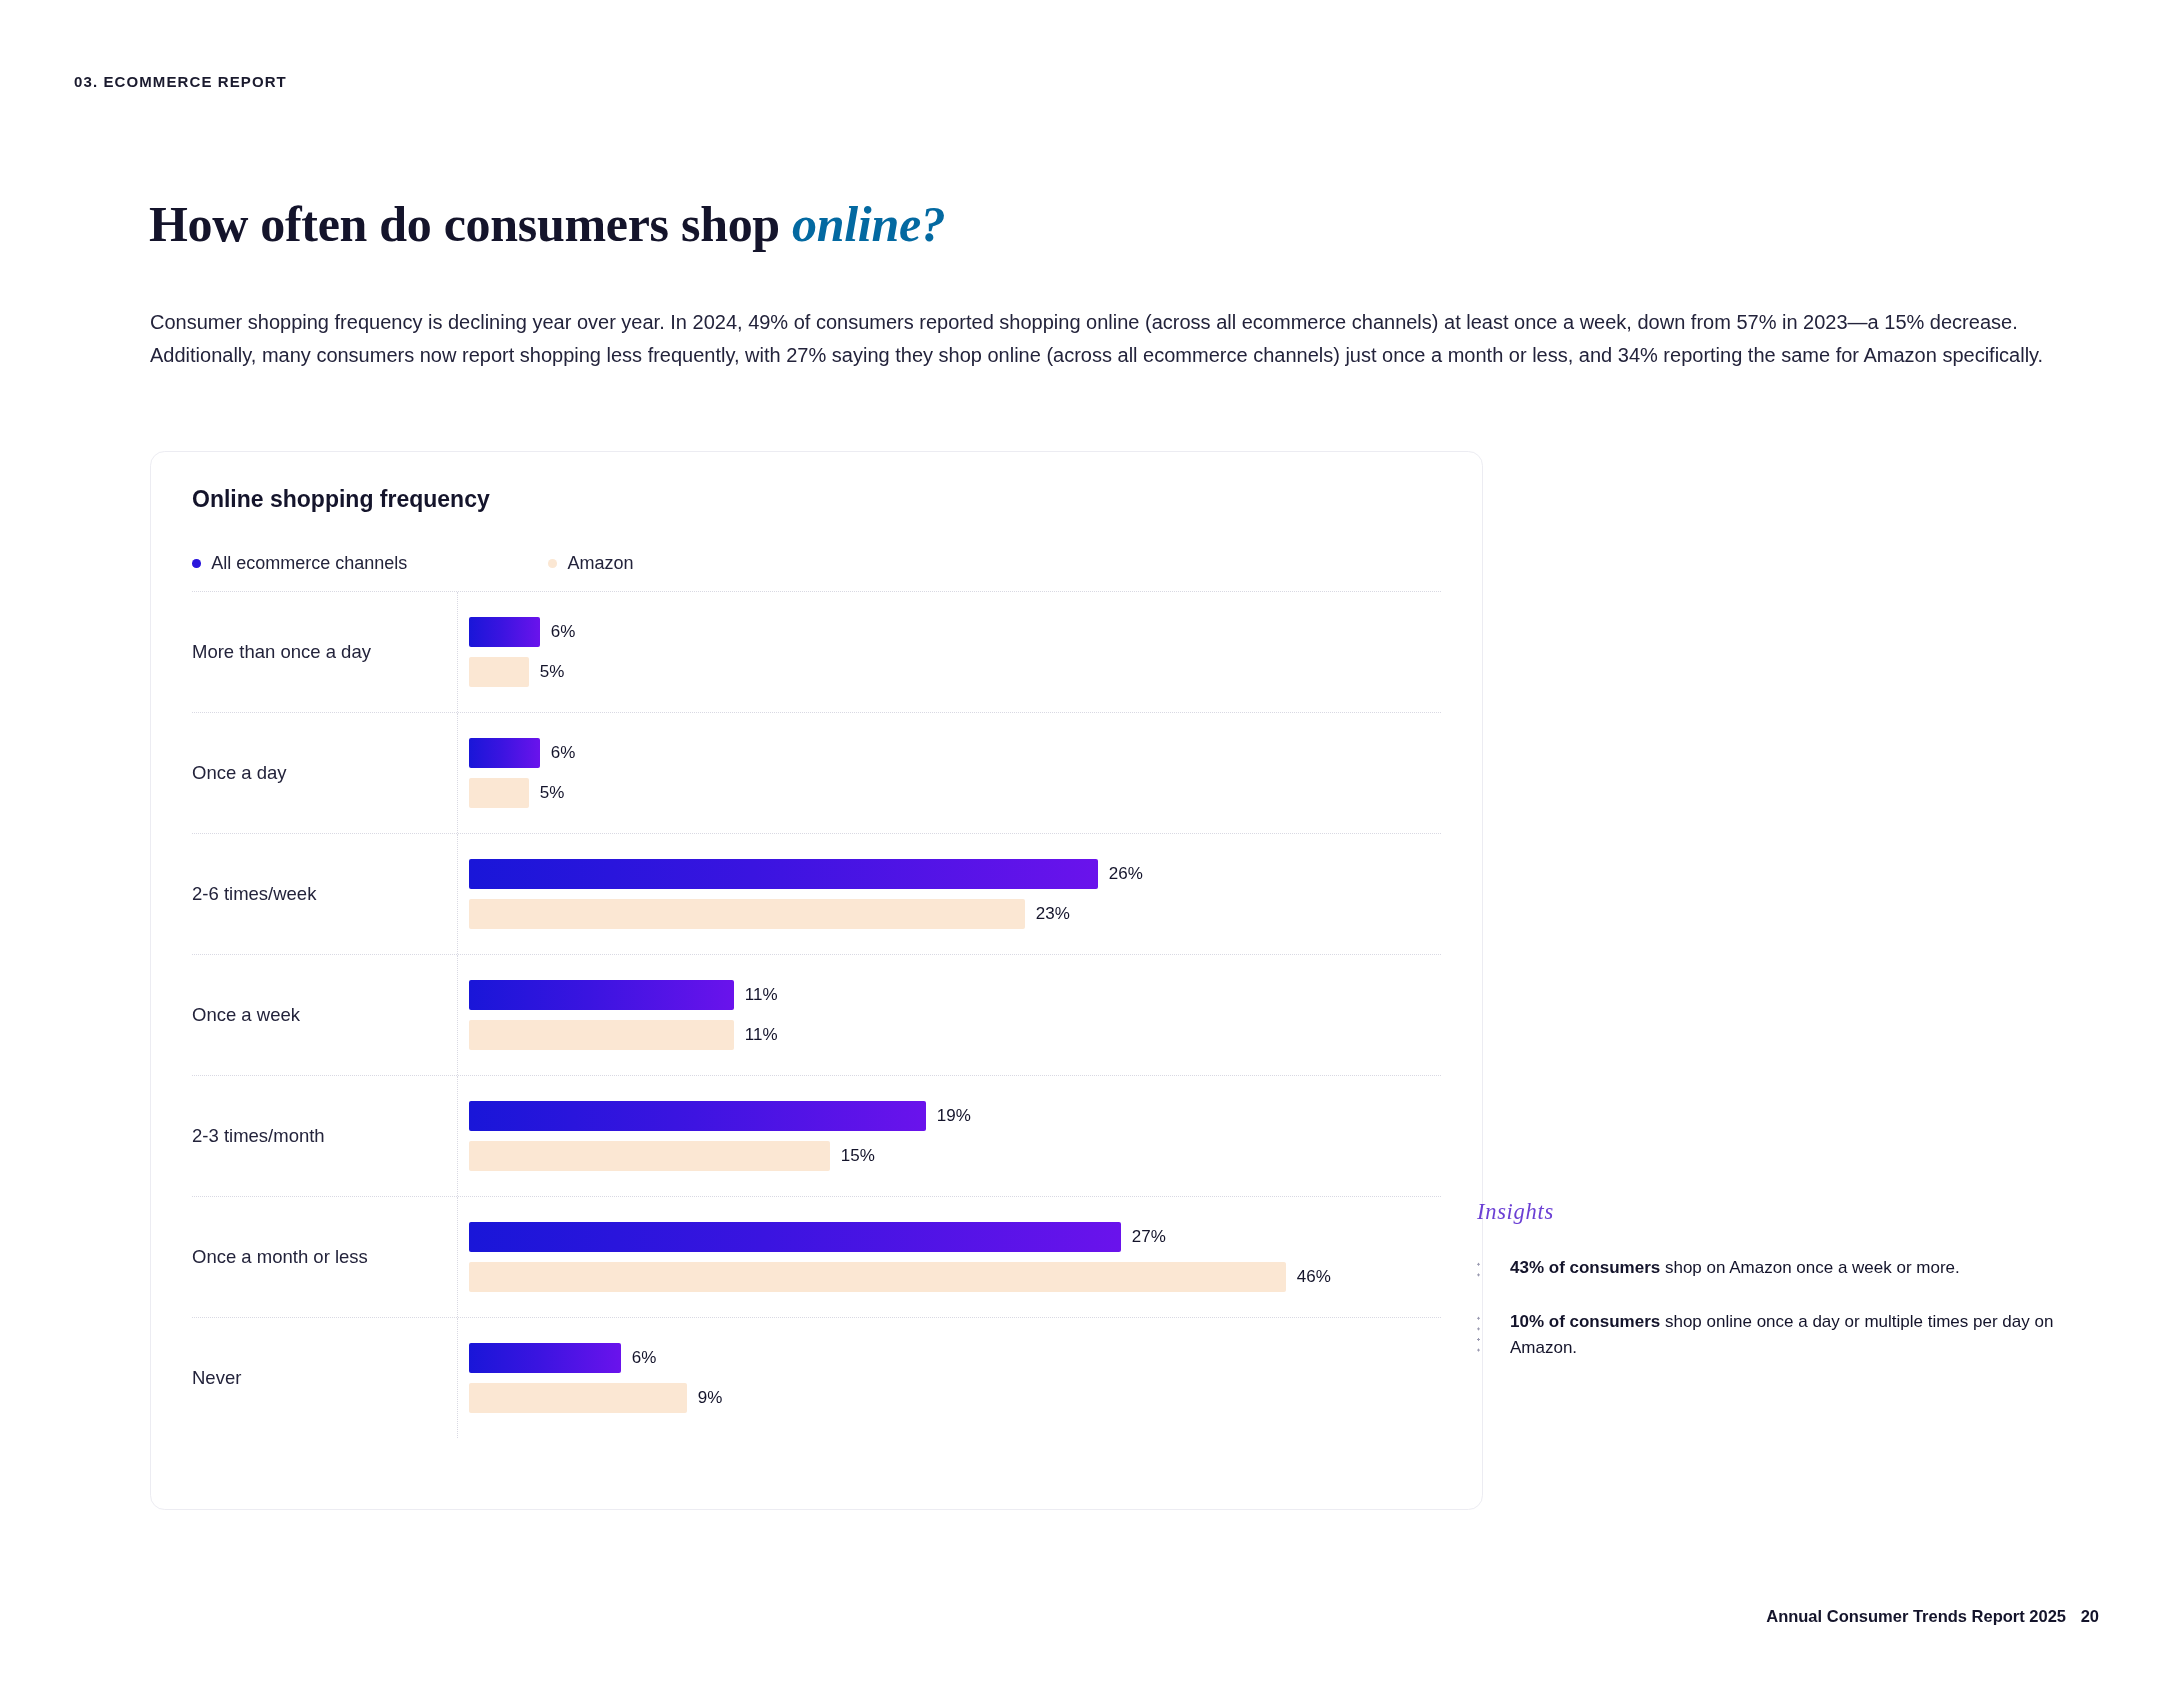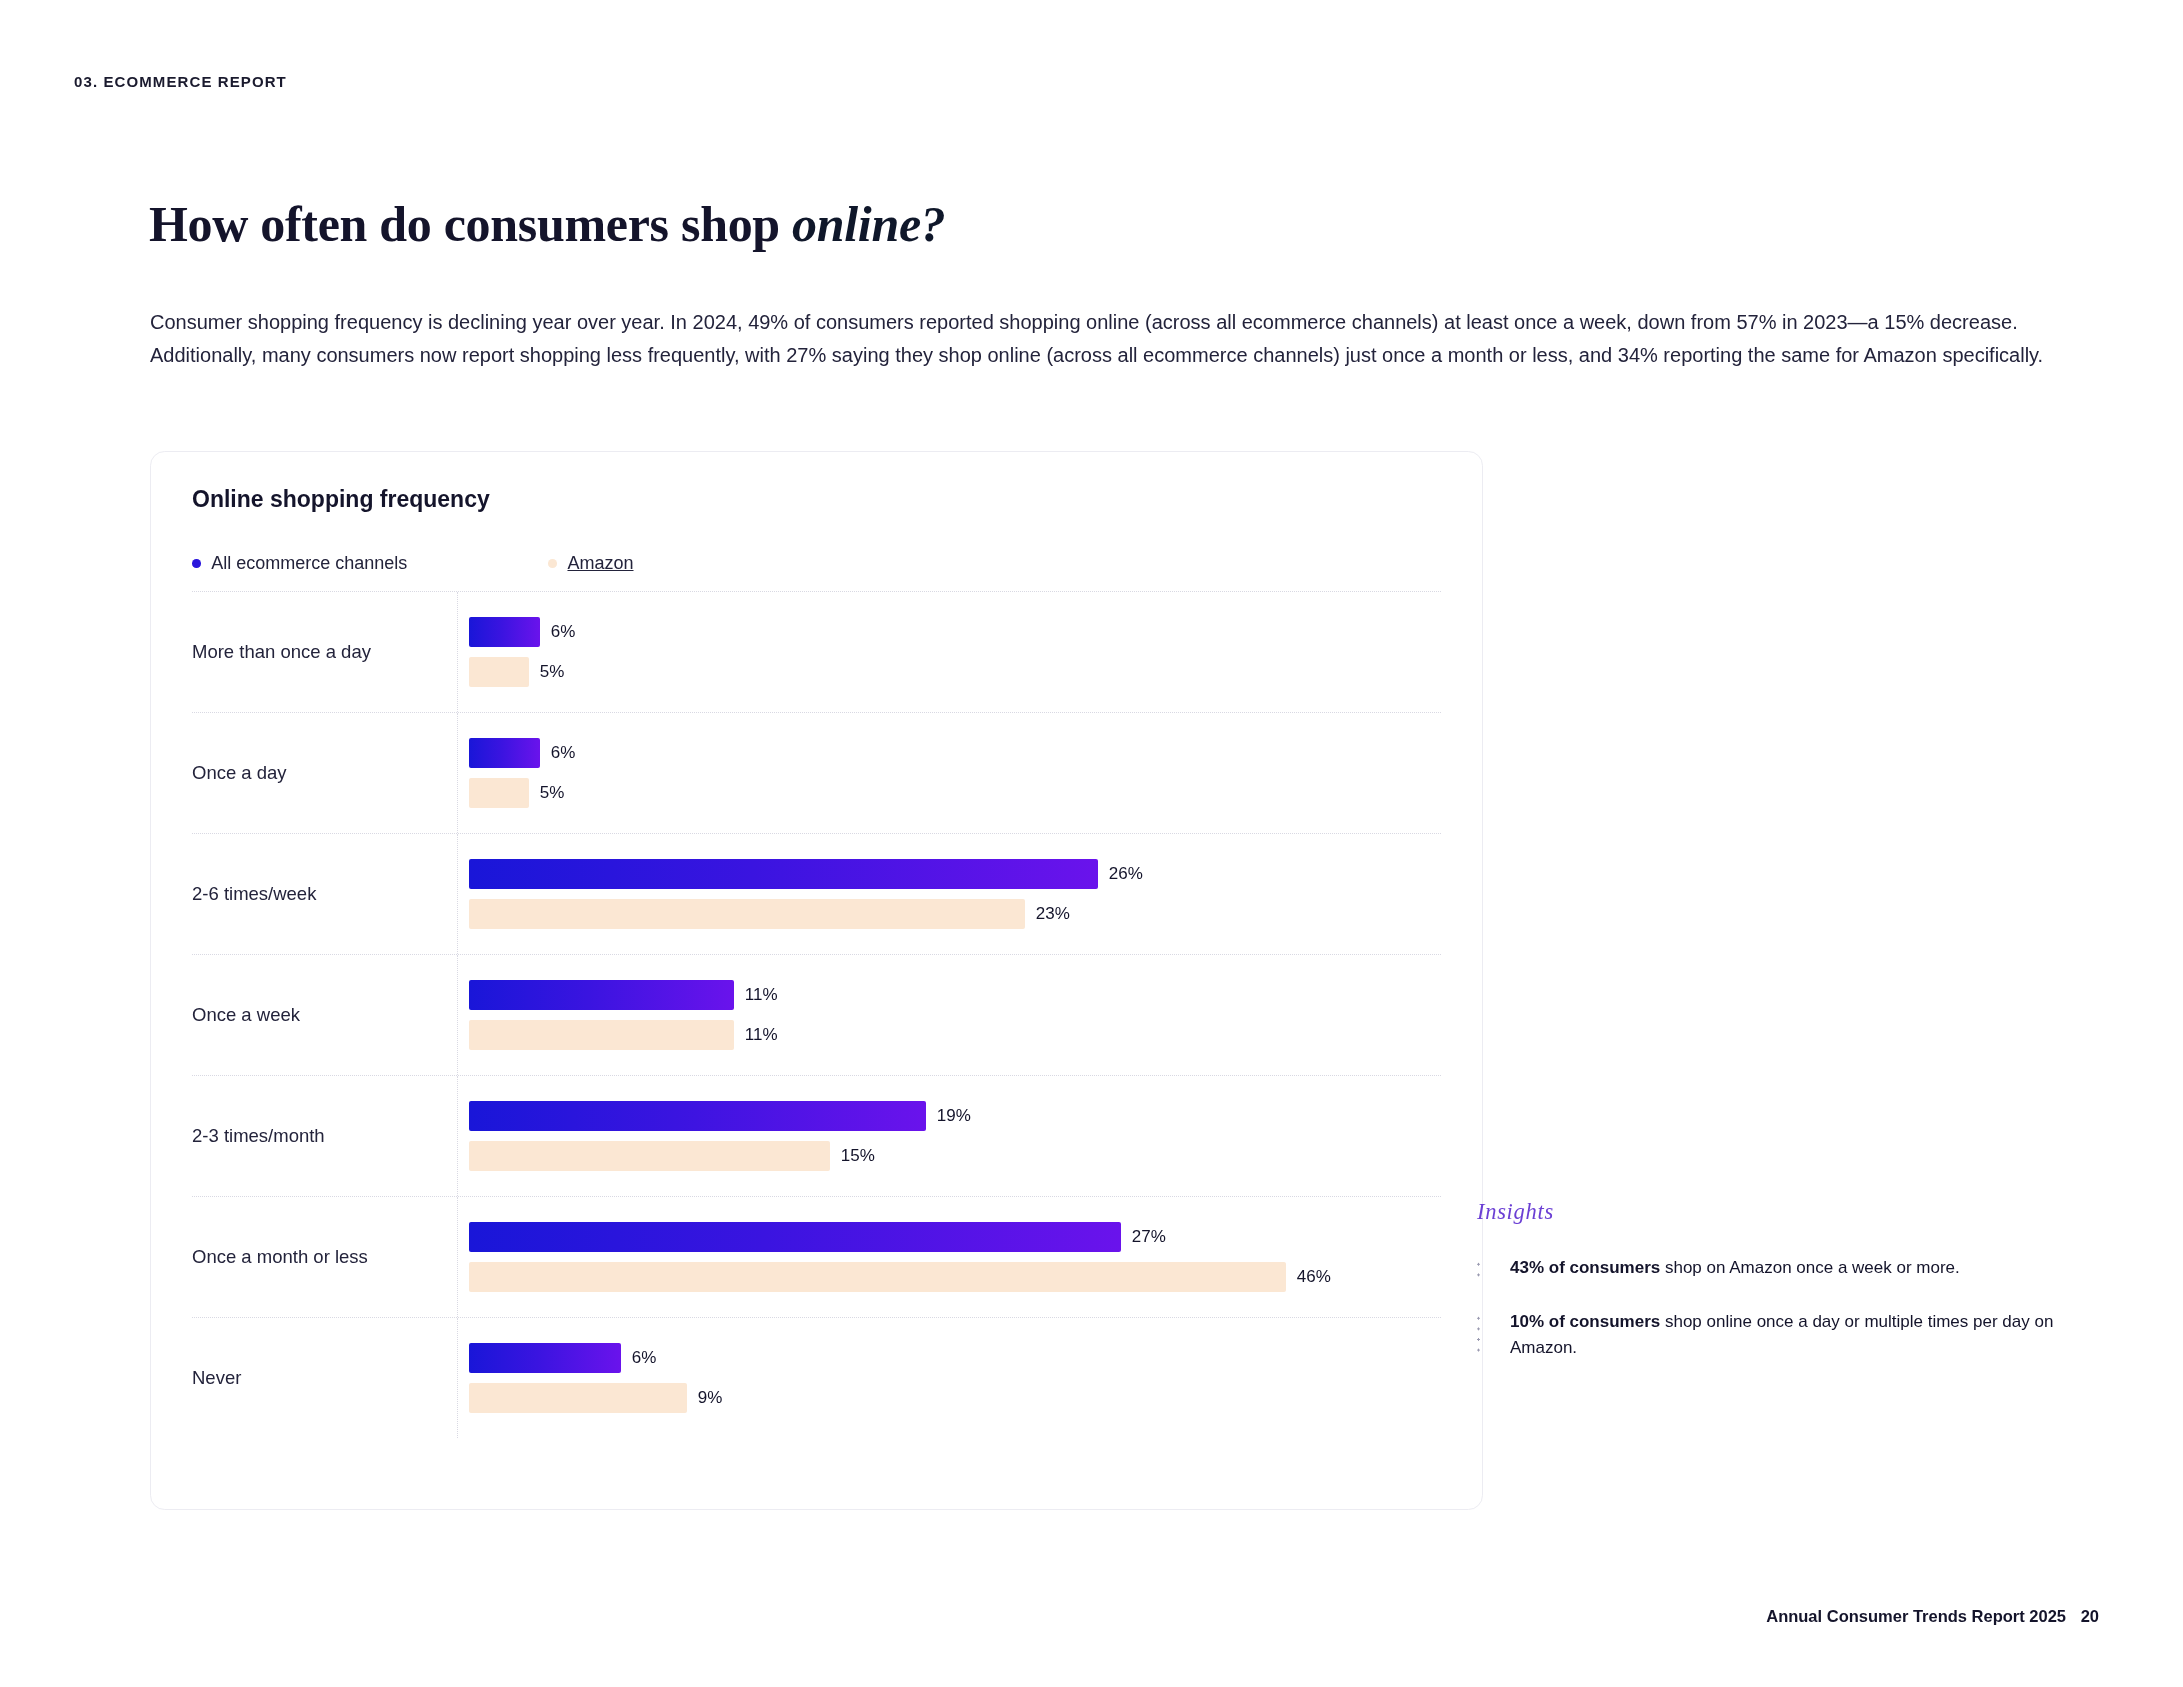--- a/index.html
+++ b/index.html
@@ -40,21 +40,21 @@
     top: 195px;
     font-family: "Liberation Serif", serif;
     font-size: 50px;
     font-weight: 700;
     color: #14142b;
     letter-spacing: -0.3px;
     white-space: nowrap;
   }
   .title .accent {
     font-style: italic;
-    color: #0f172a;
+    color: #0369a1;
     text-align: center;
   }
 
   
   .intro {
     position: absolute;
     left: 150px;
     top: 306px;
     width: 1912px;
     font-size: 20px;
@@ -91,21 +91,21 @@
     top: 101px;
     display: flex;
     align-items: center;
     font-size: 18px;
     color: #23233b;
   }
   .legend-item {
     display: flex;
     align-items: center;
   }
-  .legend-item + .legend-item { margin-left: 141px; text-decoration: underline; }
+  .legend-item + .legend-item { margin-left: 141px; }
   .legend-dot {
     width: 8.6px; height: 8.6px;
     border-radius: 50%;
     margin-right: 10.6px;
     display: inline-block;
   }
 
   
   .rows {
     position: absolute;

